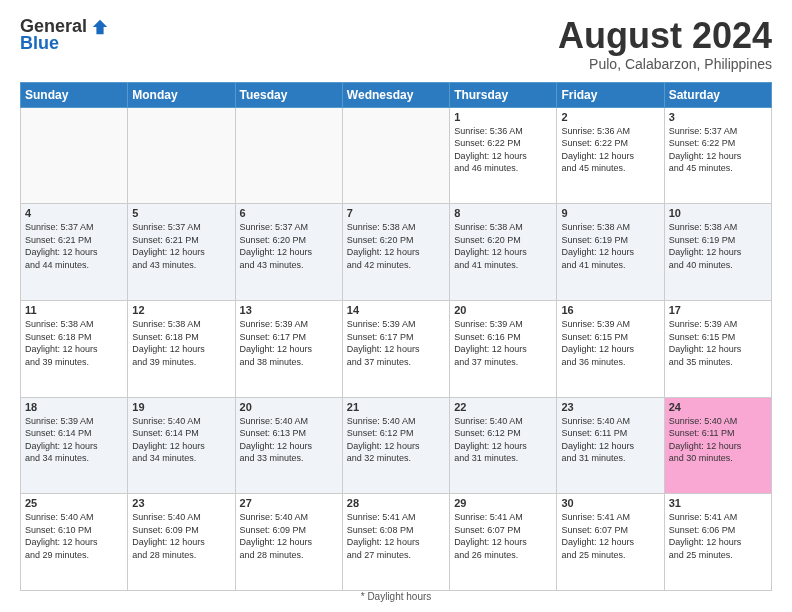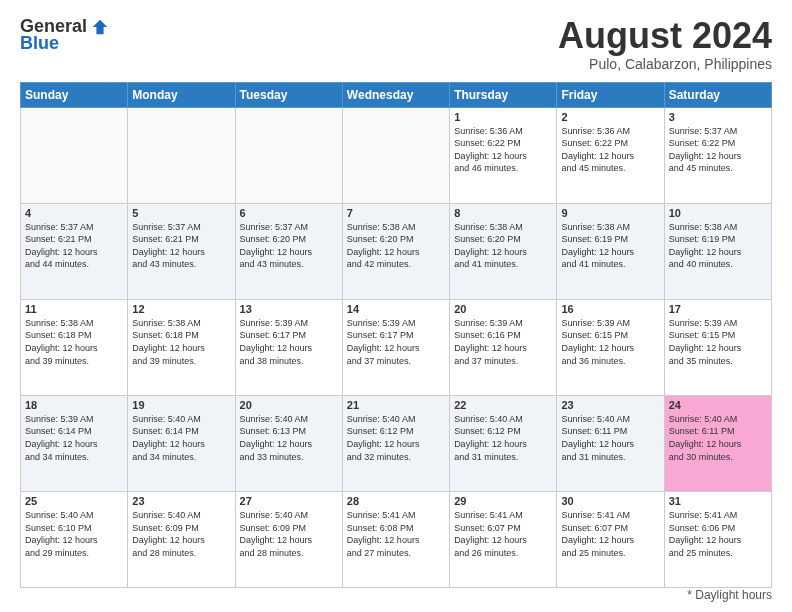--- a/index.html
+++ b/index.html
@@ -98,23 +98,23 @@
       color: #333;
       display: block;
       margin-bottom: 2px;
     }
     .day-info {
       font-size: 9px;
       color: #333;
       line-height: 1.4;
     }
     .footer-note {
-      font-size: 12px;
+      font-size: 10px;
       color: #555;
-      text-align: right;
+      text-align: center;
     }
   </style>
 </head>
 <body>
 
 <div class="page">
   <div class="header">
     <div class="logo">
       <div class="logo-text">
         <span class="logo-general">General</span>

